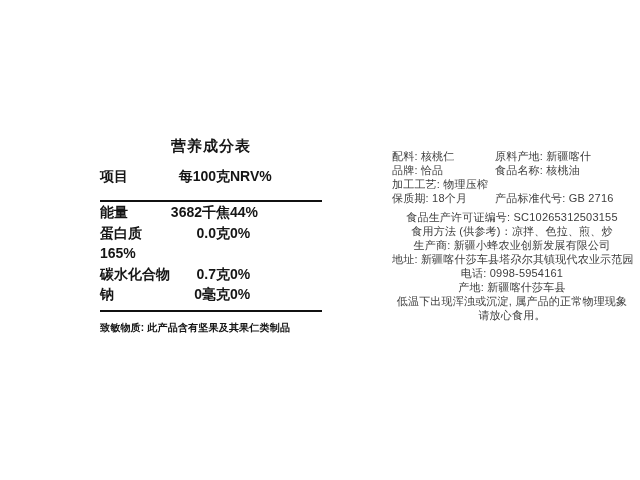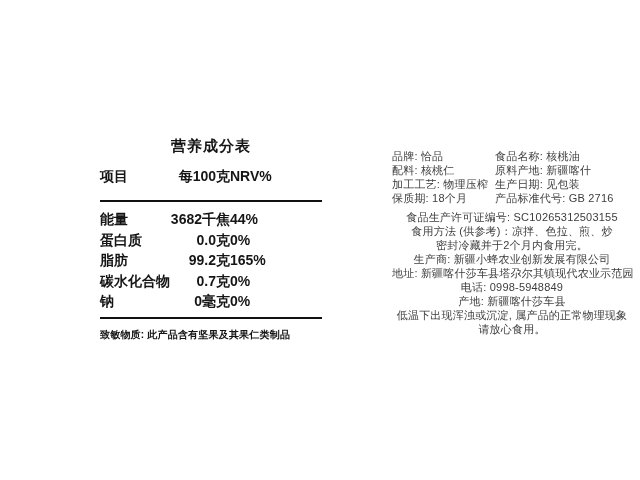--- a/index.html
+++ b/index.html
@@ -42,21 +42,21 @@
     display: flex;
     justify-content: space-between;
     white-space: nowrap;
   }
   .c3 {
     flex: 1;
     text-align: left;
     white-space: nowrap;
   }
   .nt-rows {
-    padding: 7px 0 5px 0;
+    padding: 0 0 5px 0;
     border-bottom: 2px solid #111;
   }
   .nt-row {
     display: flex;
     font-size: 14px;
     font-weight: 700;
     line-height: 20.5px;
   }
   .nt-allergen {
     margin-top: 9px;
@@ -106,24 +106,20 @@
       <span class="c3">44%</span>
     </div>
     <div class="nt-row">
       <div class="left-group">
         <span>蛋白质</span>
         <span>0.0克</span>
       </div>
       <span class="c3">0%</span>
     </div>
     <div class="nt-row">
-      <div class="left-group">
-        <span>脂肪</span>
-        <span>99.2克</span>
-      </div>
       <span class="c3">165%</span>
     </div>
     <div class="nt-row">
       <div class="left-group">
         <span>碳水化合物</span>
         <span>0.7克</span>
       </div>
       <span class="c3">0%</span>
     </div>
     <div class="nt-row">
@@ -134,40 +130,38 @@
       <span class="c3">0%</span>
     </div>
   </div>
 
   <div class="nt-allergen">致敏物质: 此产品含有坚果及其果仁类制品</div>
 </section>
 
 <section class="info">
 
   <div class="info-pair">
+    <span class="pair-left">配料: 核桃仁</span>
+    <span class="pair-right">原料产地: 新疆喀什</span>
+  </div>
+  <div class="info-pair">
     <span class="pair-left">品牌: 恰品</span>
     <span class="pair-right">食品名称: 核桃油</span>
   </div>
   <div class="info-pair">
-    <span class="pair-left">配料: 核桃仁</span>
-    <span class="pair-right">原料产地: 新疆喀什</span>
-  </div>
-  <div class="info-pair">
     <span class="pair-left">加工工艺: 物理压榨</span>
-    <span class="pair-right">生产日期: 见包装</span>
   </div>
   <div class="info-pair">
     <span class="pair-left">保质期: 18个月</span>
     <span class="pair-right">产品标准代号: GB 2716</span>
   </div>
 
   <div class="info-lines">
     <div class="info-line">食品生产许可证编号: SC10265312503155</div>
     <div class="info-line">食用方法 (供参考)：凉拌、色拉、煎、炒</div>
-    <div class="info-line">密封冷藏并于2个月内食用完。</div>
     <div class="info-line">生产商: 新疆小蜂农业创新发展有限公司</div>
     <div class="info-line">地址: 新疆喀什莎车县塔尕尔其镇现代农业示范园</div>
-    <div class="info-line">电话: 0998-5948849</div>
+    <div class="info-line">电话: 0998-5954161</div>
     <div class="info-line">产地: 新疆喀什莎车县</div>
     <div class="info-line">低温下出现浑浊或沉淀, 属产品的正常物理现象</div>
     <div class="info-line">请放心食用。</div>
   </div>
 </section>
 
 </body></html>

